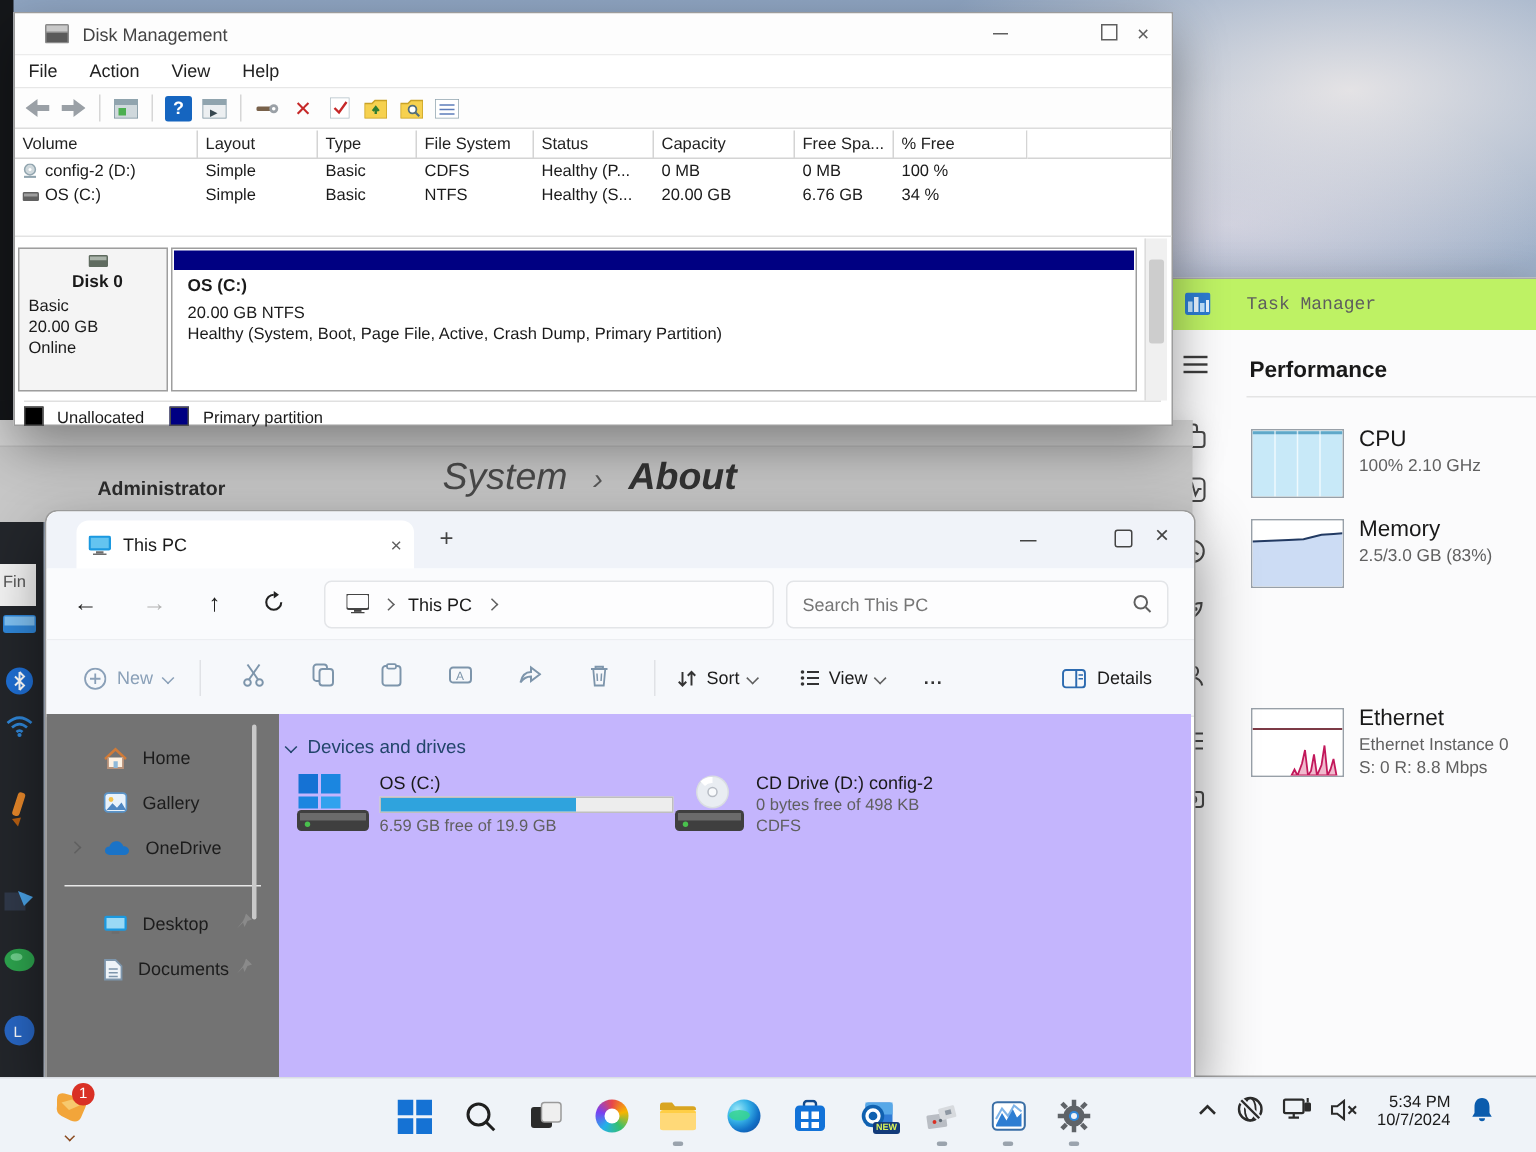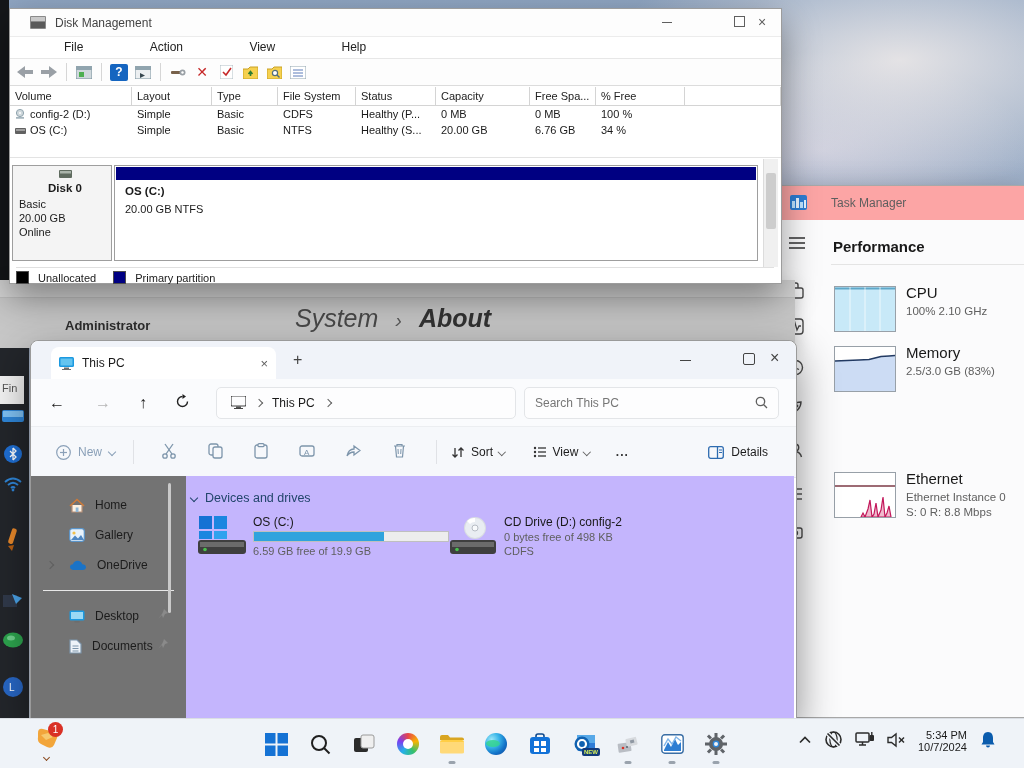--- a/index.html
+++ b/index.html
@@ -14,21 +14,21 @@
     radial-gradient(ellipse 300px 140px at 820px 150px, rgba(235,225,235,.55), rgba(255,255,255,0) 70%),
     linear-gradient(180deg,#8fa5c2 0%,#a9b7cc 40%,#c3cbd8 100%);}
   .screen-left-edge{left:0;top:0;width:9px;height:768px;background:#15171a;z-index:6;}
   
   .win{background:#fff;border:1px solid #9c9c9c;box-shadow:0 14px 34px rgba(0,0,0,.4);}
   .ctl{width:14px;height:14px;display:inline-block;position:relative;}
   
   .dm{left:9px;top:8px;width:771px;height:274px;z-index:30;}
   .dm-title{height:27px;background:#fdfdfd;border-bottom:1px solid #ececec;}
   .dm-menu{height:21px;background:#fff;border-bottom:1px solid #e7e7e7;font-size:12px;color:#222;}
-  .dm-menu span{display:inline-block;padding:3px 9px;margin-left:45px;}
+  .dm-menu span{display:inline-block;padding:3px 9px;}
   .dm-toolbar{height:26px;background:#fdfdfd;border-bottom:1px solid #dcdcdc;display:flex;align-items:center;padding-left:6px;gap:6px;}
   .tb-sep{width:1px;height:18px;background:#d6d6d6;margin:0 2px;}
   .tb-ic{width:18px;height:17px;display:flex;align-items:center;justify-content:center;font-size:12px;}
   .dm-grid{display:grid;grid-template-columns:122px 80px 66px 78px 80px 94px 66px 89px 1fr;font-size:11px;}
   .dm-h{border-right:1px solid #d4d4d4;border-bottom:1px solid #d4d4d4;padding:3px 4px 3px 5px;background:#fff;color:#222;}
   .dm-c{padding:2px 4px 2px 5px;color:#1a1a1a;display:flex;align-items:center;gap:4px;}
   .legend-sq{width:11px;height:11px;display:inline-block;border:1px solid #4d4d4d;vertical-align:-2px;}
   
   .tm{left:775px;top:185px;width:249px;height:531px;background:#fbfbfc;border:1px solid #a8a8a8;border-right:none;box-shadow:0 10px 28px rgba(0,0,0,.35);z-index:10;}
   .tm-card-name{font-size:15px;color:#191919;}
@@ -62,21 +62,21 @@
 </head>
 <body>
 
 <div id="screen">
 
   <div class="abs wallpaper"></div>
   <div class="abs screen-left-edge"></div>
 
   <div class="abs tm">
 
-    <div class="abs" style="left:0;top:0;width:100%;height:34px;background:#fca5a5;">
+    <div class="abs" style="left:0;top:0;width:100%;height:34px;background:#bef264;font-family:Liberation Mono, monospace;">
       <span class="abs" style="left:14px;top:9px;width:17px;height:15px;">
         <svg width="17" height="15">
             <rect x="0" y="0" width="17" height="15" rx="2" fill="#2d7dd2"></rect>
             <rect x="2" y="6" width="3" height="7" fill="#bfe3ff"></rect>
             <rect x="6" y="3" width="3" height="10" fill="#e8f4ff"></rect>
             <rect x="10" y="7" width="3" height="6" fill="#bfe3ff"></rect>
             <rect x="14" y="5" width="2" height="8" fill="#e8f4ff"></rect>
           </svg>
       </span>
       <span class="abs nowrap" style="left:55px;top:10px;font-size:12px;color:#5e5e5e;">Task Manager</span>
@@ -341,20 +341,21 @@
       </div>
       <div style="margin-top:4px;">Basic</div>
       <div style="margin-top:2px;">20.00 GB</div>
       <div style="margin-top:2px;">Online</div>
     </div>
     <div class="abs" style="left:104px;top:156px;width:644px;height:96px;border:1px solid #9e9e9e;background:#fff;box-sizing:border-box;">
       <div style="height:13px;margin:1px;background:#000082;"></div>
       <div style="padding:4px 0 0 10px;font-size:11px;color:#1a1a1a;">
         <div style="font-weight:700;font-size:11.5px;">OS (C:)</div>
         <div style="margin-top:6px;">20.00 GB NTFS</div>
+        <div style="margin-top:2px;" class="nowrap">Healthy (System, Boot, Page File, Active, Crash Dump, Primary Partition)</div>
       </div>
     </div>
 
     <div class="abs" style="left:753px;top:150px;width:14px;height:108px;background:#f0f0f0;border-left:1px solid #dcdcdc;">
       <div style="margin:14px 2px;height:56px;background:#cdcdcd;border-radius:2px;"></div>
     </div>
 
     <div class="abs nowrap" style="left:6px;top:258px;font-size:11px;border-top:1px solid #e0e0e0;width:758px;padding-top:3px;">
       <span class="legend-sq" style="background:#000;"></span>
       <span style="margin:0 14px 0 6px;">Unallocated</span>

